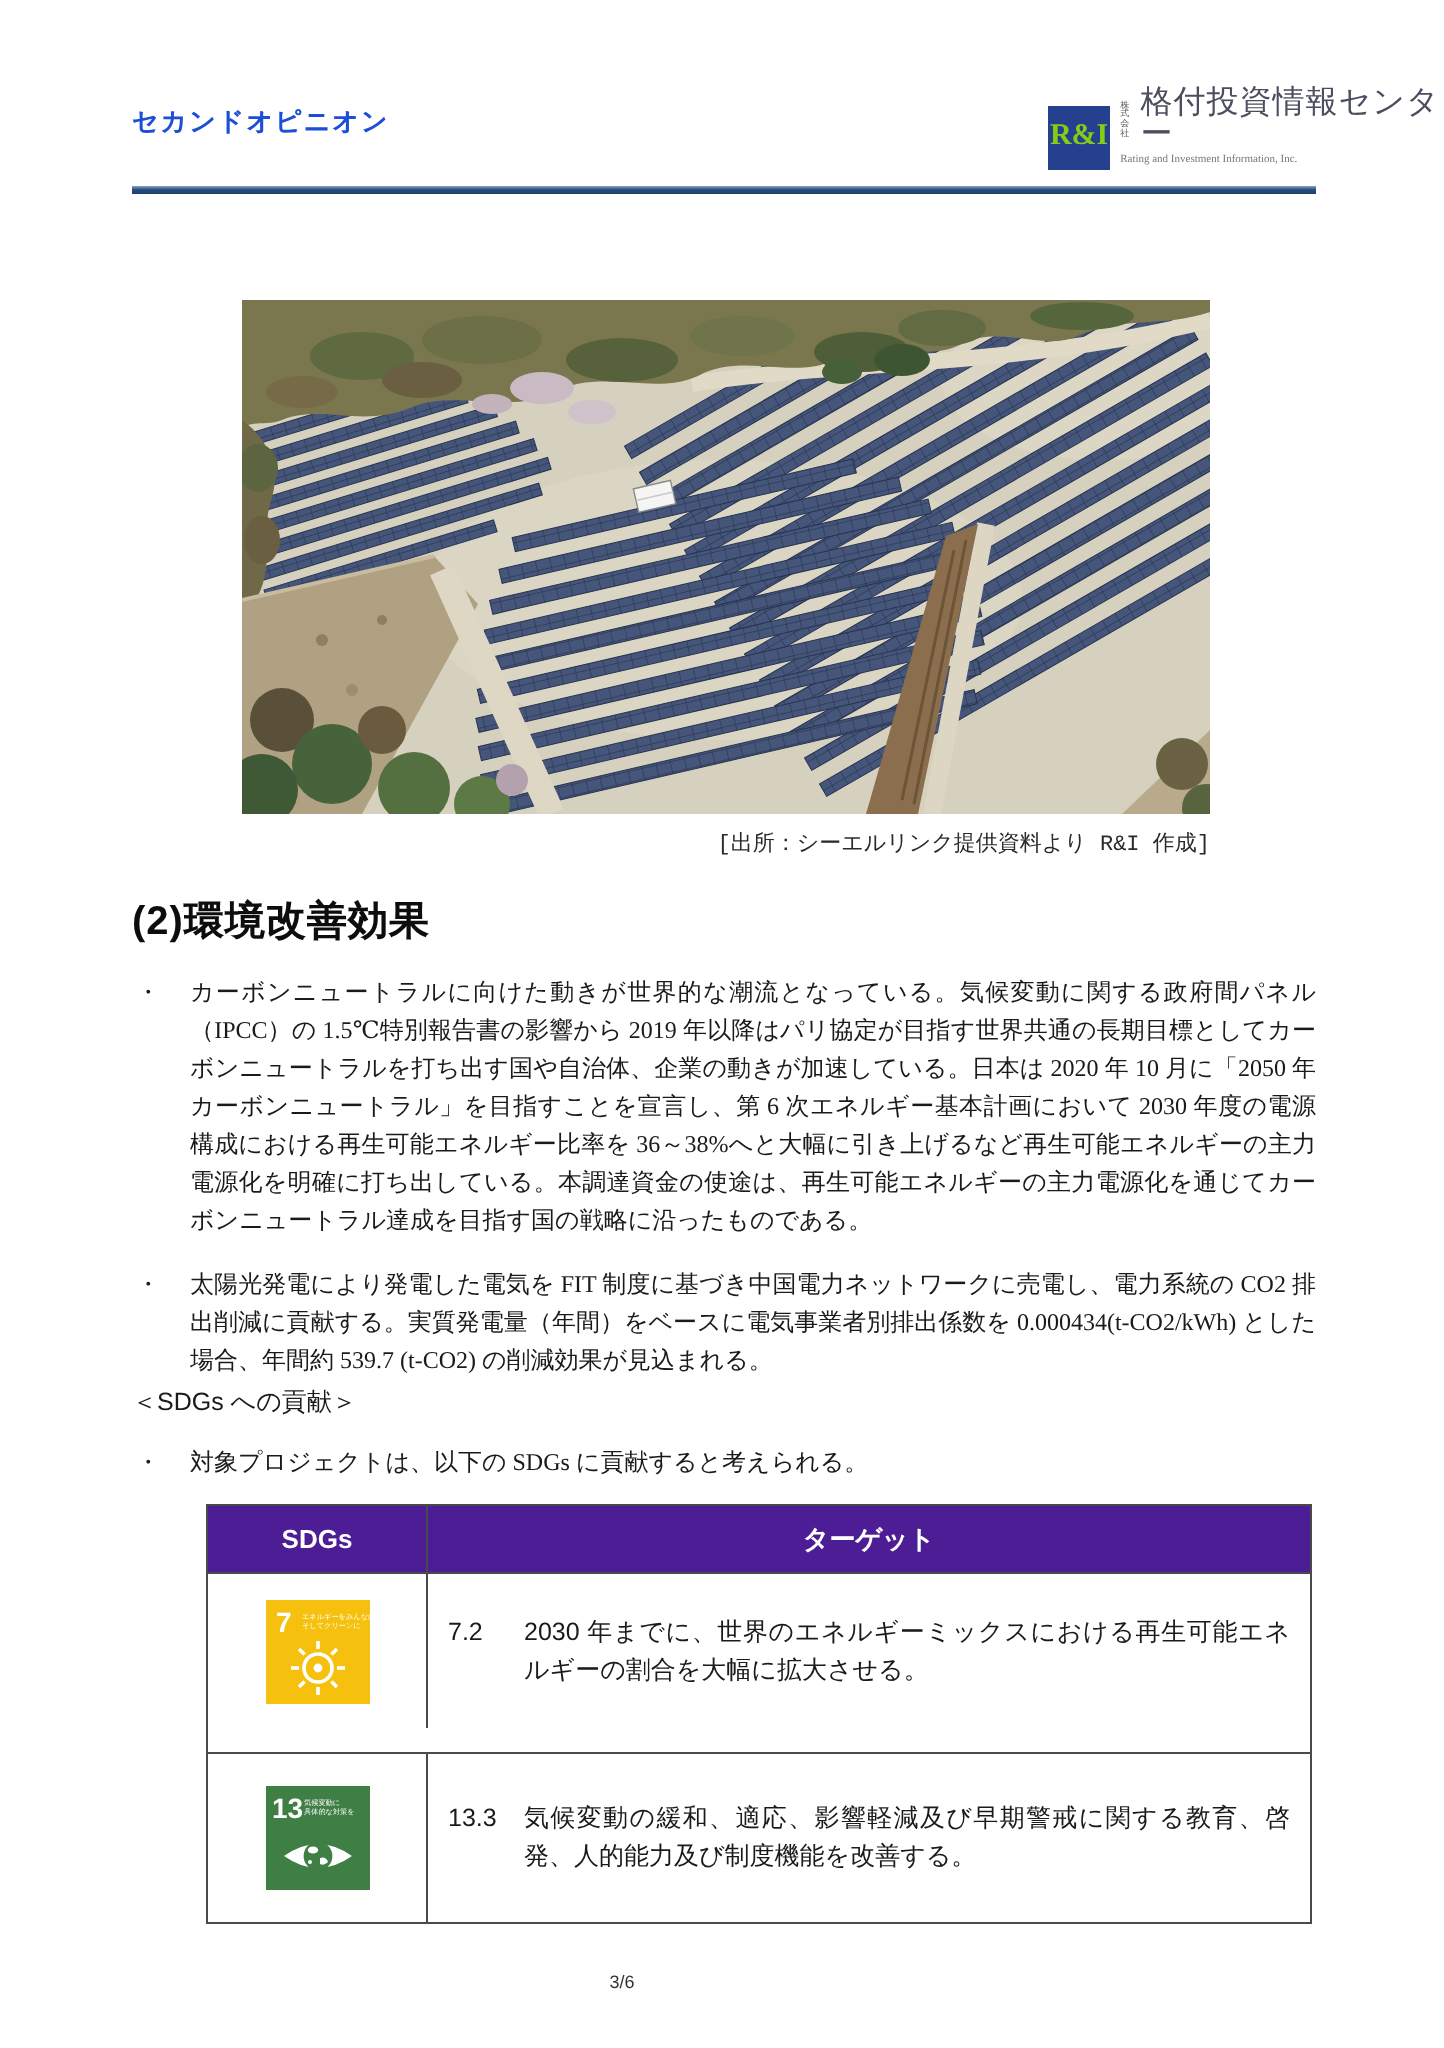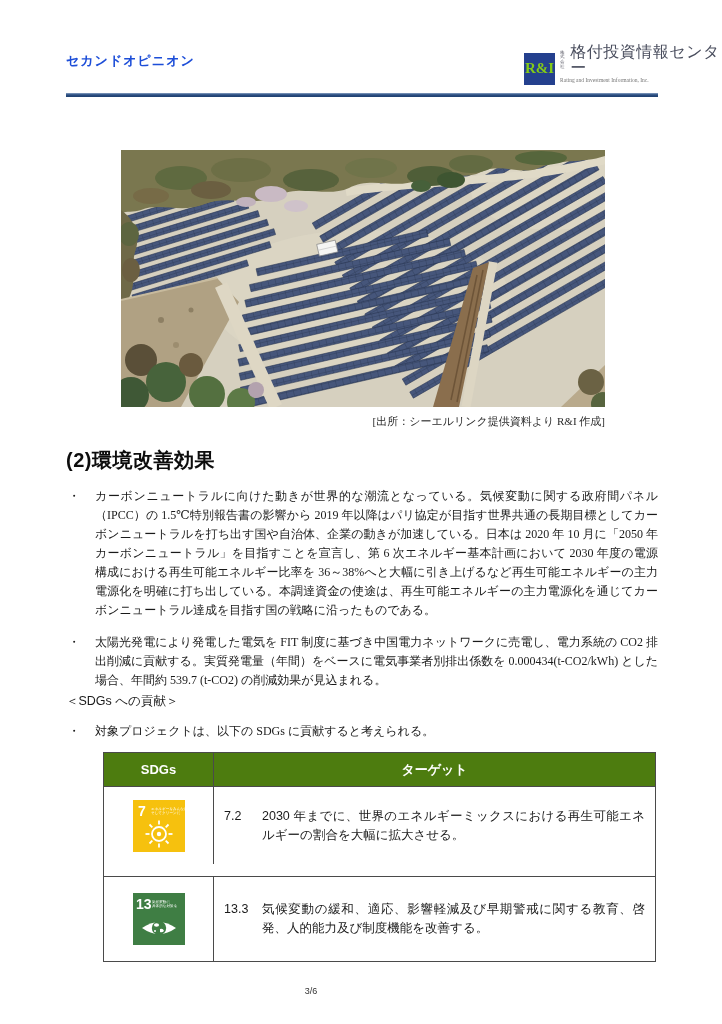--- a/index.html
+++ b/index.html
@@ -18,36 +18,36 @@
   .company-row{display:flex;align-items:center;gap:2px;}
   .company-prefix{display:flex;flex-direction:column;font-size:4.5px;color:#5a5a66;line-height:1.05;}
   .company-ja{font-family:"Liberation Sans","DejaVu Sans",sans-serif;font-size:16px;color:#4a4e5e;letter-spacing:0.5px;}
   .company-en{font-size:5.5px;color:#777;margin-top:2px;font-family:"Liberation Serif","DejaVu Serif",serif;}
   .header-rule{position:absolute;left:66px;top:93px;width:592px;height:4px;
     background:linear-gradient(to bottom,#8BA3C4 0%,#2B4E82 45%,#1F3F6E 100%);}
   
   .photo{position:absolute;left:121px;top:150px;width:484px;height:257px;overflow:hidden;}
   .photo svg{display:block;}
   .photo-caption{position:absolute;left:121px;top:414px;width:484px;text-align:right;
-    font-size:11px;color:#2a2a2a;font-family:Liberation Serif, serif;}
+    font-size:11px;color:#2a2a2a;font-family:Liberation Mono, monospace;}
   
   .section-heading{position:absolute;left:66px;top:447px;font-family:"Liberation Sans","DejaVu Sans",sans-serif;
     font-size:20px;font-weight:bold;color:#0d0d0d;letter-spacing:0.5px;}
   .bullets{position:absolute;left:68px;top:487px;width:590px;}
   .bullet-row{display:flex;margin-bottom:13px;}
   .bullet-marker{width:27px;flex:none;font-size:12px;line-height:19px;color:#1a1a1a;}
   .bullet-text{margin:0;flex:1;font-size:12px;line-height:19px;text-align:justify;}
   
   .sdgs-heading{position:absolute;left:66px;top:693px;font-family:"Liberation Sans","DejaVu Sans",sans-serif;
     font-size:12.5px;color:#1a1a1a;}
   .sdgs-intro{position:absolute;left:68px;top:722px;width:590px;display:flex;}
   .sdg-table{position:absolute;left:103px;top:752px;width:553px;border:1px solid #4a4a4a;
     font-family:"Liberation Sans","DejaVu Sans",sans-serif;box-sizing:border-box;}
   .t-row{display:flex;}
-  .t-head{background:#4d7c0f;color:#ffffff;font-weight:bold;font-size:13px;height:33px;}
+  .t-head{background:#4c1d95;color:#ffffff;font-weight:bold;font-size:13px;height:33px;}
   .t-head .c1,.t-head .c2{display:flex;align-items:center;justify-content:center;}
   .c1{width:110px;flex:none;border-right:1px solid #4a4a4a;box-sizing:border-box;}
   .c2{flex:1;box-sizing:border-box;}
   .t-body{border-top:1px solid #4a4a4a;}
   .t-body .c1{display:flex;align-items:center;justify-content:center;}
   .t-body .c2{display:flex;align-items:center;padding:8px 10px;justify-content:flex-end;}
   .row-7{height:77px;}
   .row-13{height:84px;margin-top:12px;}
   .target{display:flex;width:100%;font-size:12.5px;line-height:19px;color:#1a1a1a;}
   .target-no{width:38px;flex:none;}

